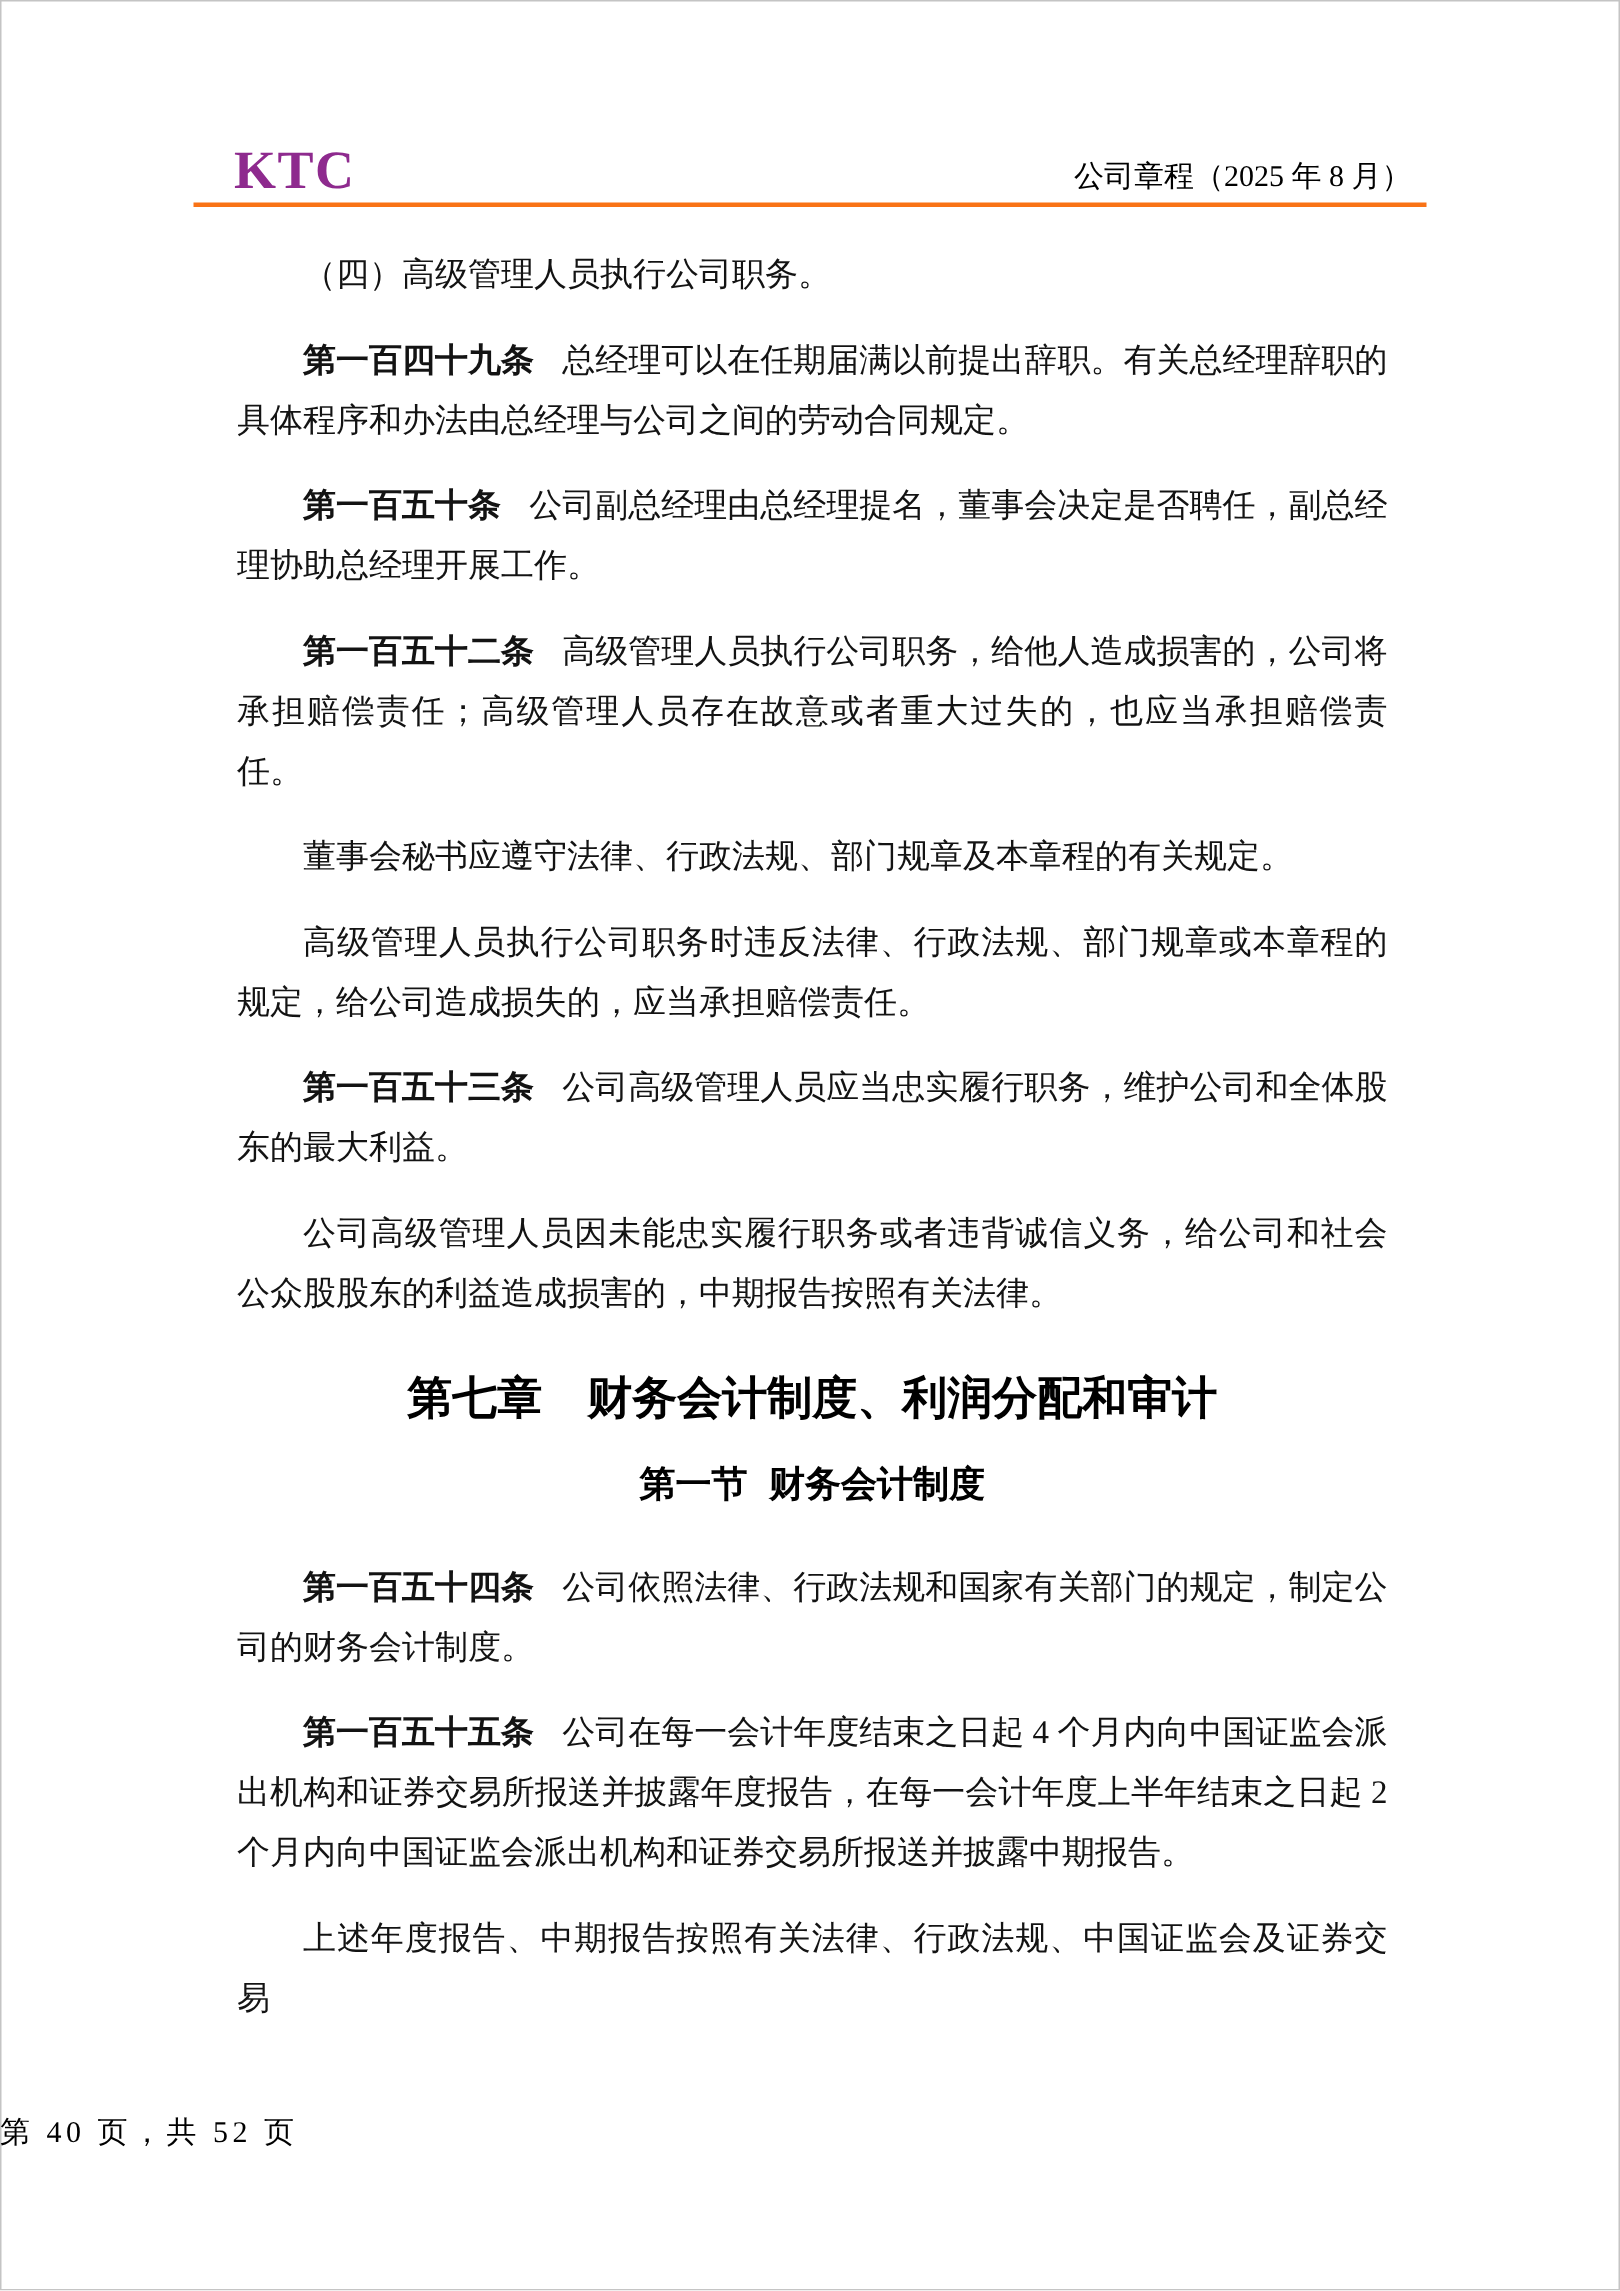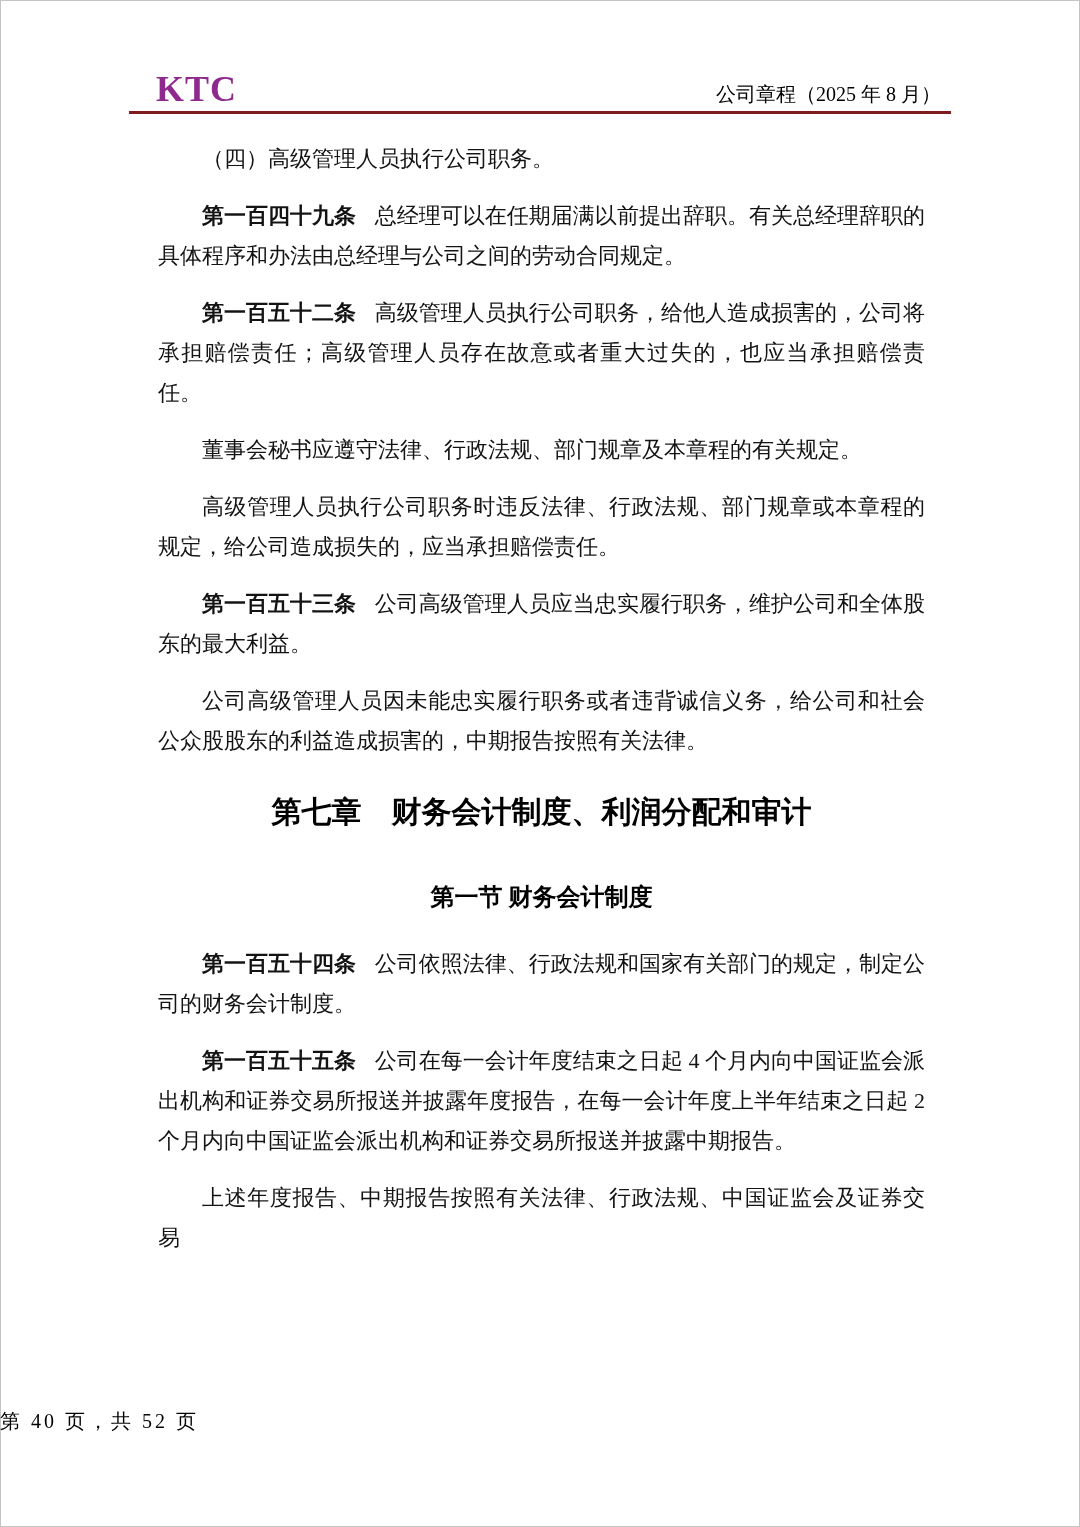--- a/index.html
+++ b/index.html
@@ -9,22 +9,22 @@
     height: 1527px;
     background: #ffffff;
     box-shadow: inset 0 0 0 1px #c4c4c4;
     overflow: hidden;
     font-family: "Liberation Serif", "DejaVu Serif", serif;
     color: #111111;
   }
   
   .header {
     margin: 0 129px;
-    height: 114px;
-    border-bottom: 3px solid #7f1d1d;
+    height: 138px;
+    border-bottom: 3px solid #f97316;
     display: flex;
     justify-content: space-between;
     align-items: flex-end;
     padding: 0 10px 4px 27px;
     box-sizing: border-box;
   }
   .logo {
     font-family: "Liberation Serif", "DejaVu Serif", serif;
     font-weight: bold;
     font-size: 36px;
@@ -53,25 +53,25 @@
     font-family: "Liberation Sans", "DejaVu Sans", sans-serif;
     font-weight: bold;
     margin-right: 0.85em;
   }
   .chapter {
     font-family: "Liberation Sans", "DejaVu Sans", sans-serif;
     font-weight: bold;
     font-size: 30px;
     line-height: 36px;
     text-align: center;
-    margin: 33px 0 53px 0;
+    margin: 33px 0 26px 0;
     color: #000000;
   }
   .section {
-    font-family: Liberation Serif, serif;
+    font-family: Liberation Mono, monospace;
     font-weight: bold;
     font-size: 24px;
     line-height: 29px;
     text-align: center;
     margin: 0 0 32px 0;
     color: #000000;
   }
   
   .footer {
     position: absolute;
@@ -93,20 +93,21 @@
     <span class="logo">KTC</span>
     <span class="doc-title">公司章程（2025 年 8 月）</span>
   </div>
 
   <div class="content">
 
     <p class="para">（四）高级管理人员执行公司职务。</p>
 
     <p class="para"><span class="art-num">第一百四十九条</span><span>总经理可以在任期届满以前提出辞职。有关总经理辞职的具体程序和办法由总经理与公司之间的劳动合同规定。</span></p>
 
+    <p class="para"><span class="art-num">第一百五十条</span><span>公司副总经理由总经理提名，董事会决定是否聘任，副总经理协助总经理开展工作。</span></p>
 
 
     <p class="para"><span class="art-num">第一百五十二条</span><span>高级管理人员执行公司职务，给他人造成损害的，公司将承担赔偿责任；高级管理人员存在故意或者重大过失的，也应当承担赔偿责任。</span></p>
 
     <p class="para">董事会秘书应遵守法律、行政法规、部门规章及本章程的有关规定。</p>
 
     <p class="para">高级管理人员执行公司职务时违反法律、行政法规、部门规章或本章程的规定，给公司造成损失的，应当承担赔偿责任。</p>
 
     <p class="para"><span class="art-num">第一百五十三条</span><span>公司高级管理人员应当忠实履行职务，维护公司和全体股东的最大利益。</span></p>
 

